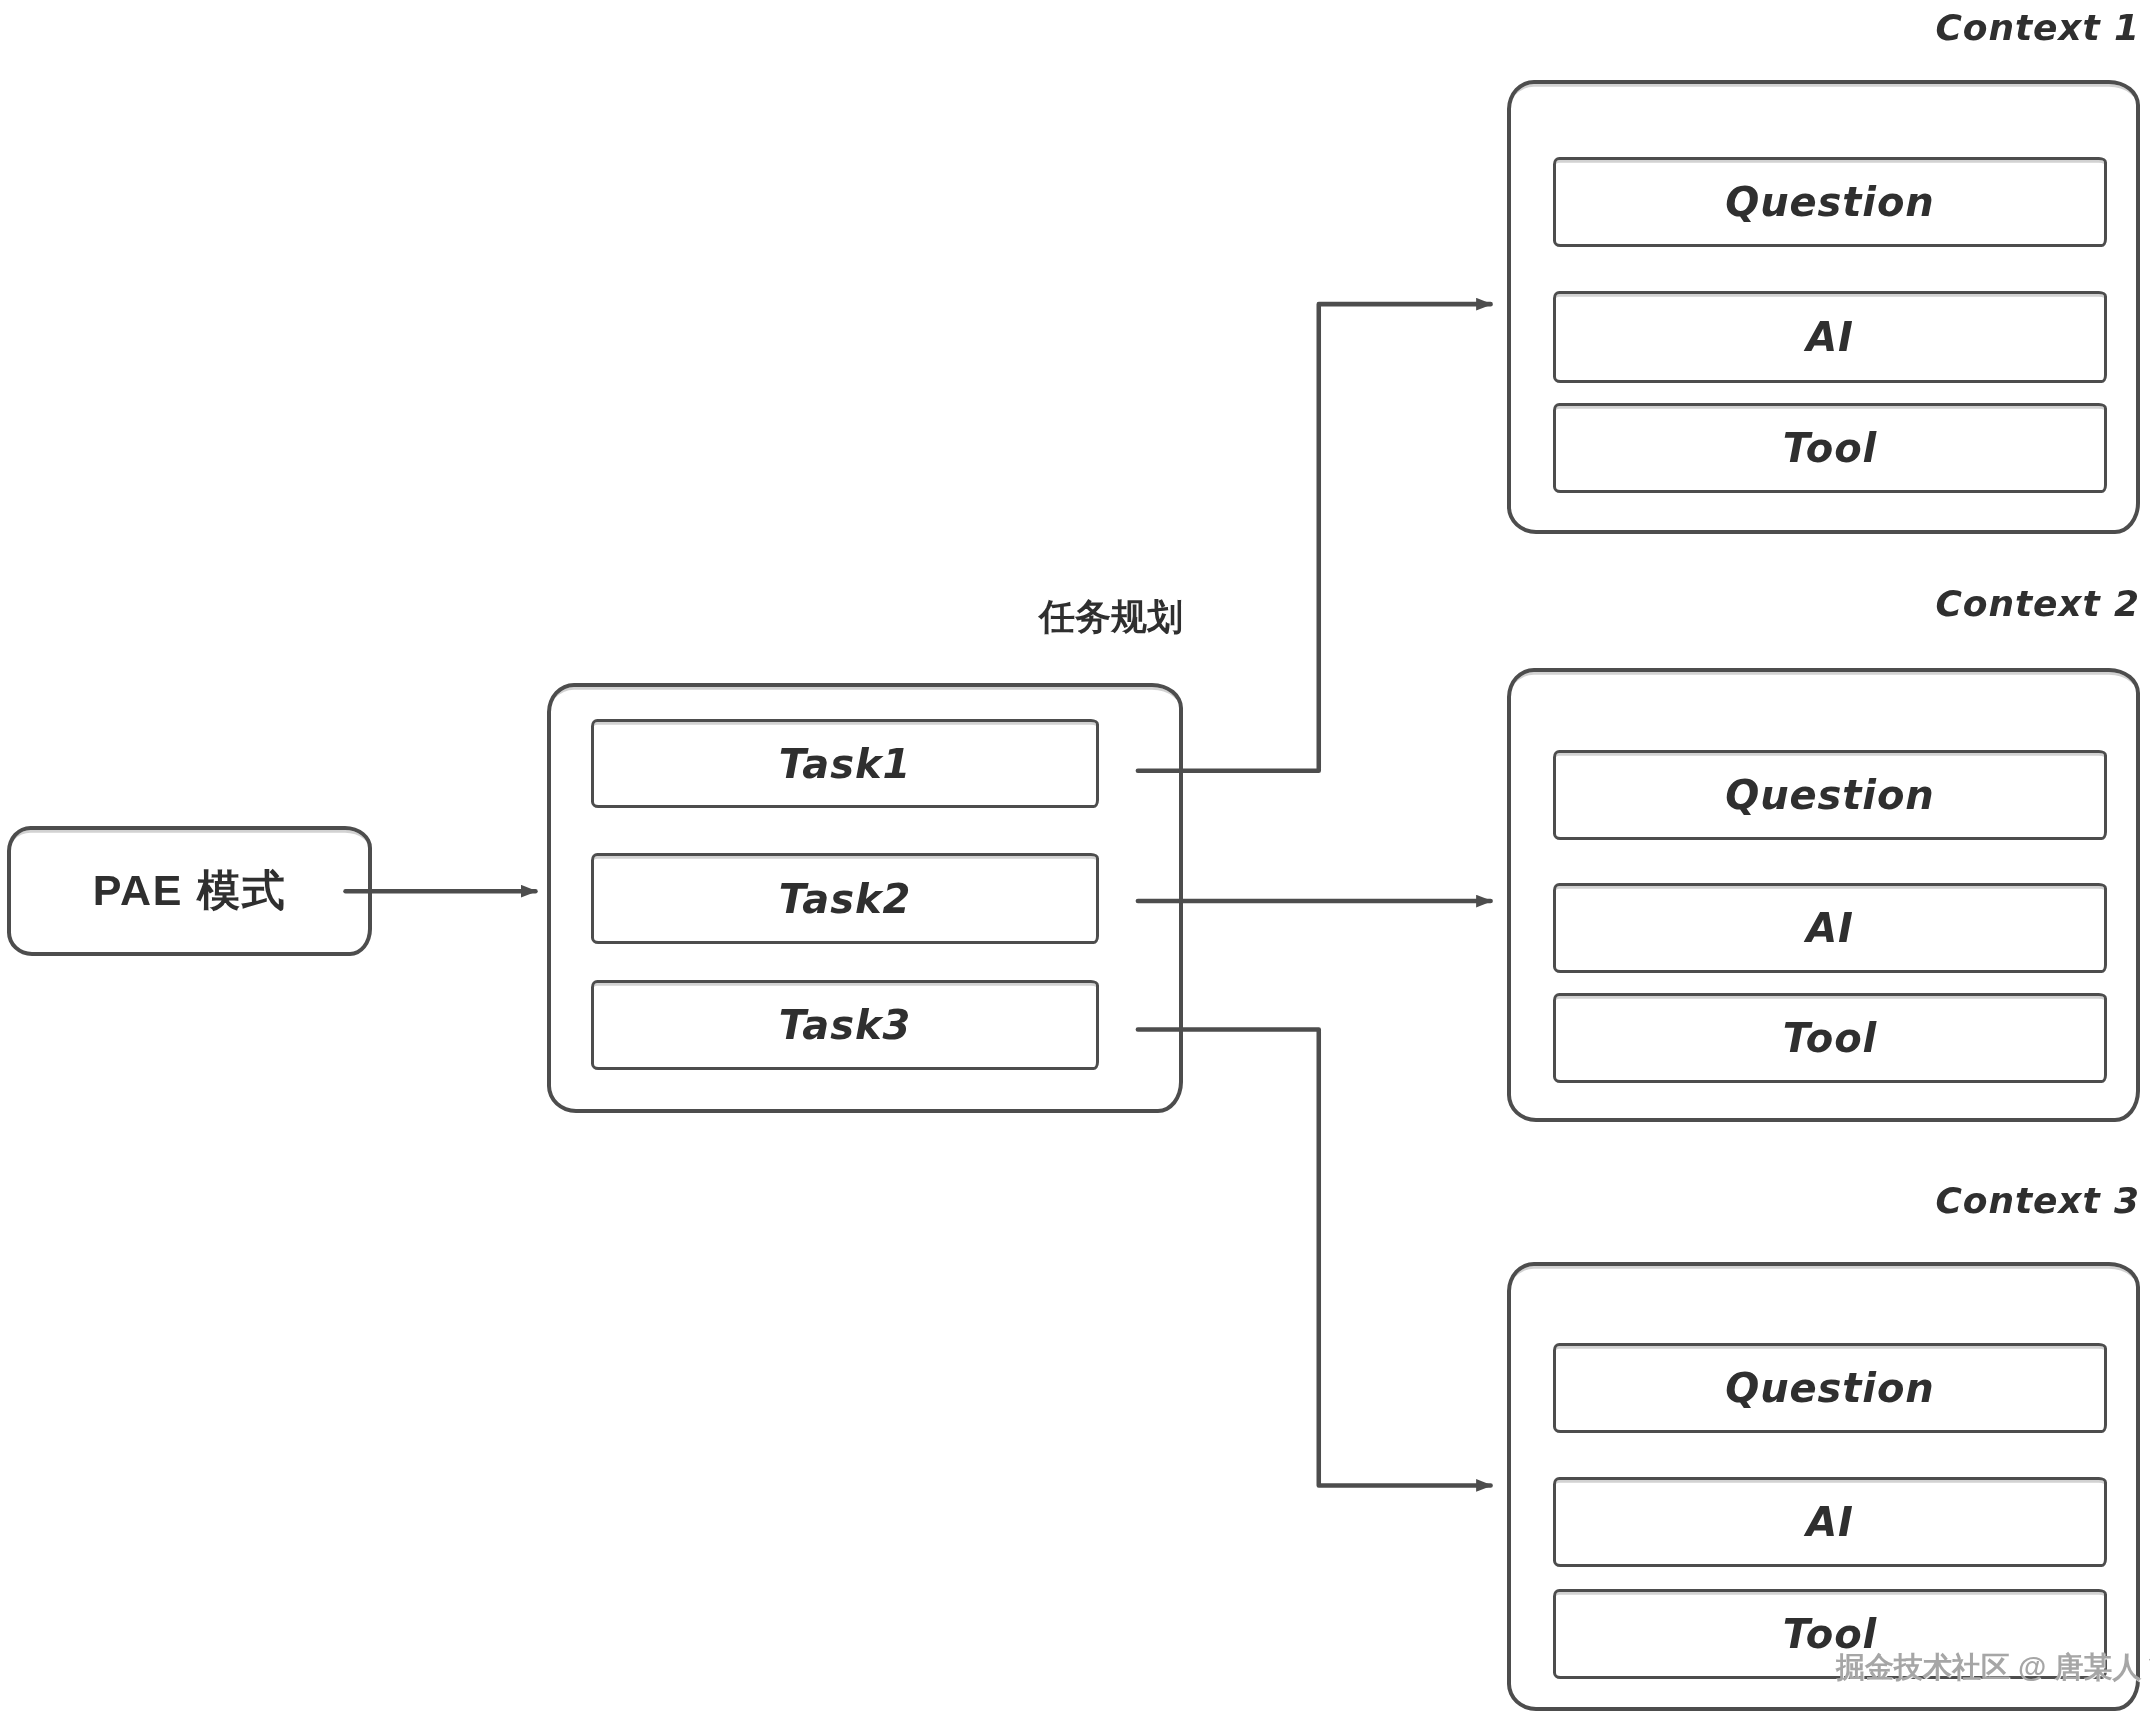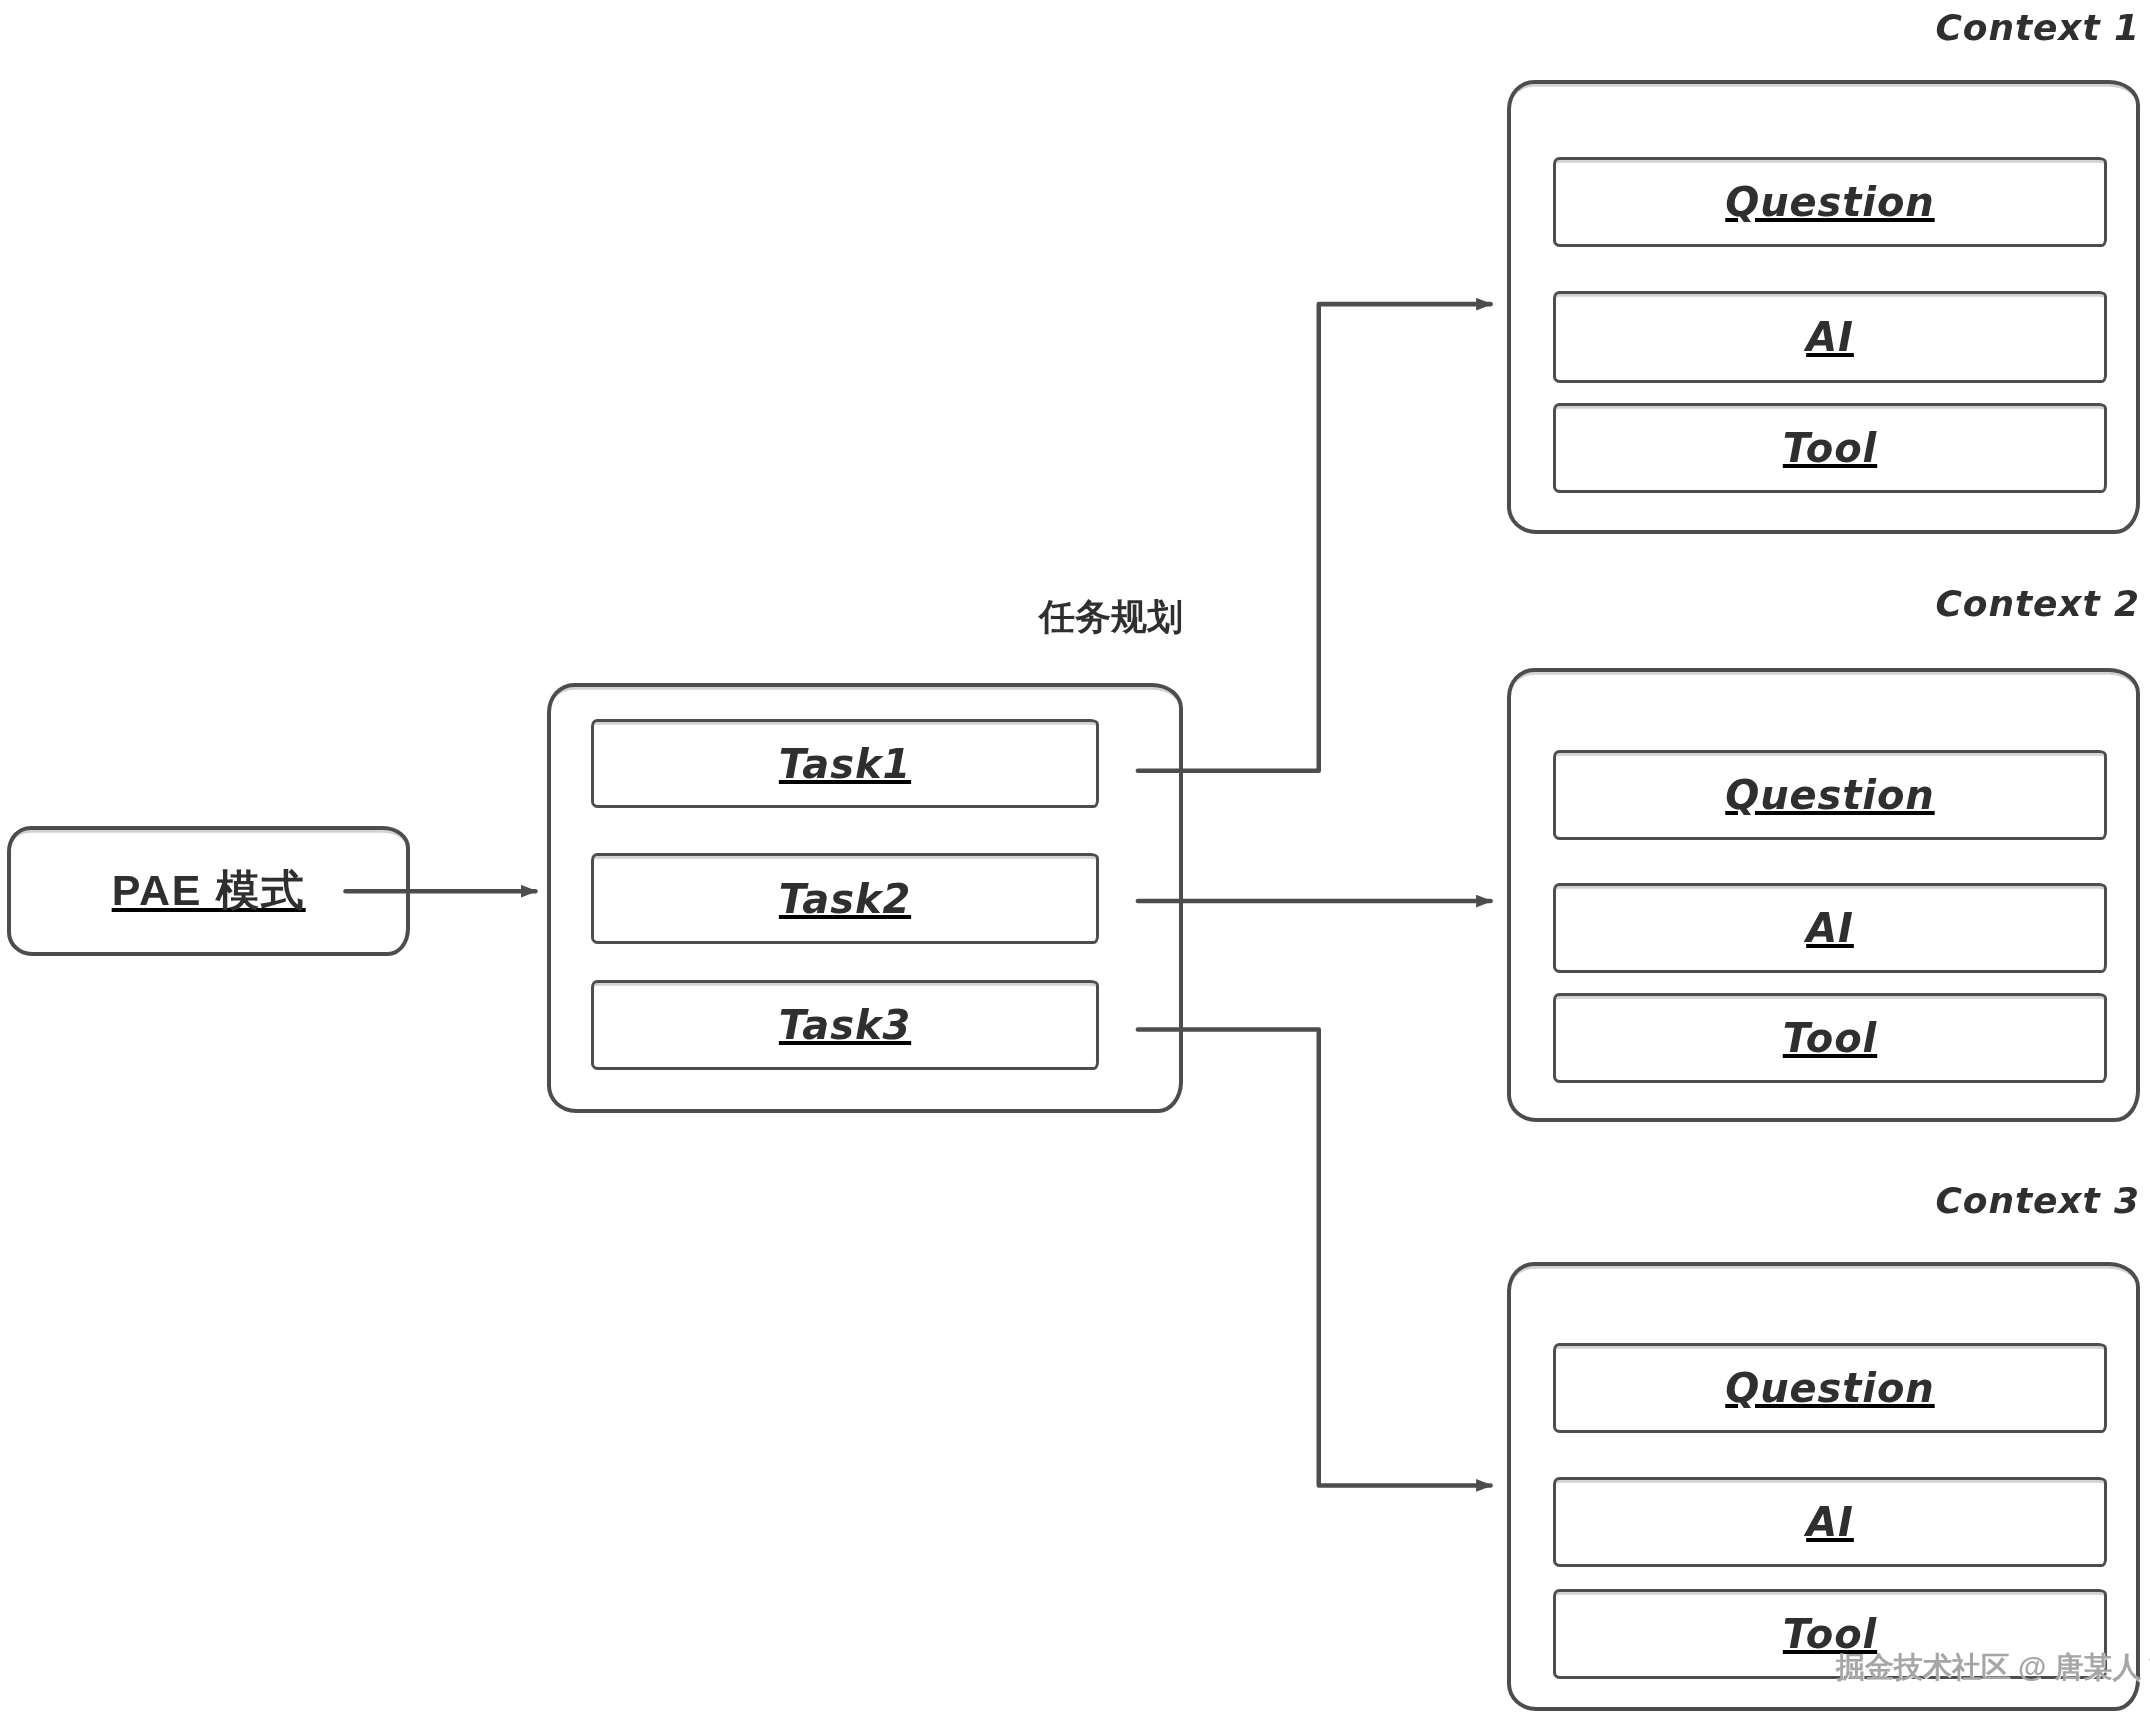--- a/index.html
+++ b/index.html
@@ -13,24 +13,24 @@
     position:relative;width:2150px;height:1719px;background:var(--bg);
     overflow:hidden;
   }
   .wires{position:absolute;left:0;top:0;width:2150px;height:1719px;pointer-events:none;z-index:5;}
   .wire{fill:none;stroke:var(--stroke);stroke-width:5;stroke-linecap:round;stroke-linejoin:round;}
   .node{
     position:absolute;background:#fff;border:4.5px solid var(--stroke);
     display:flex;align-items:center;justify-content:center;box-sizing:border-box;z-index:2;
   }
   
-  .sk{box-shadow:inset 0 6.3px 0 -3.6px rgba(77,77,77,.25);text-decoration:underline;}
+  .sk{box-shadow:inset 0 6.3px 0 -3.6px rgba(77,77,77,.25);}
   .ctr{border-radius:27px 31px 25px 29px / 29px 25px 31px 27px;background:transparent;z-index:1;}
   .leaf{border-width:3.6px;border-radius:6.3px 8.1px 5.4px 7.2px / 7.2px 5.4px 8.1px 6.3px;}
-  .pae{left:7.2px;top:826px;width:403px;height:130px;border-radius:23.5px 27px 22px 25px / 25px 22px 27px 23.5px;}
+  .pae{left:7.2px;top:826px;width:365px;height:130px;border-radius:23.5px 27px 22px 25px / 25px 22px 27px 23.5px;}
   .planner{left:547px;top:683px;width:636px;height:430px;}
   .task{left:591px;width:508px;height:89px;}
   .t1{top:719px;} .t2{top:853px;height:91px;} .t3{top:980px;height:90px;}
   .ctx{left:1507px;width:633px;height:454px;}
   .cx1{top:80px;} .cx2{top:668px;} .cx3{top:1262px;height:449px;}
   .cbox{left:1553px;width:554px;height:90px;}
   .c1r1{top:157px;} .c1r2{top:291px;height:92px;} .c1r3{top:403px;}
   .c2r1{top:750px;} .c2r2{top:883px;} .c2r3{top:993px;}
   .c3r1{top:1343px;} .c3r2{top:1477px;height:90px;} .c3r3{top:1589px;height:90px;}
   .title{

